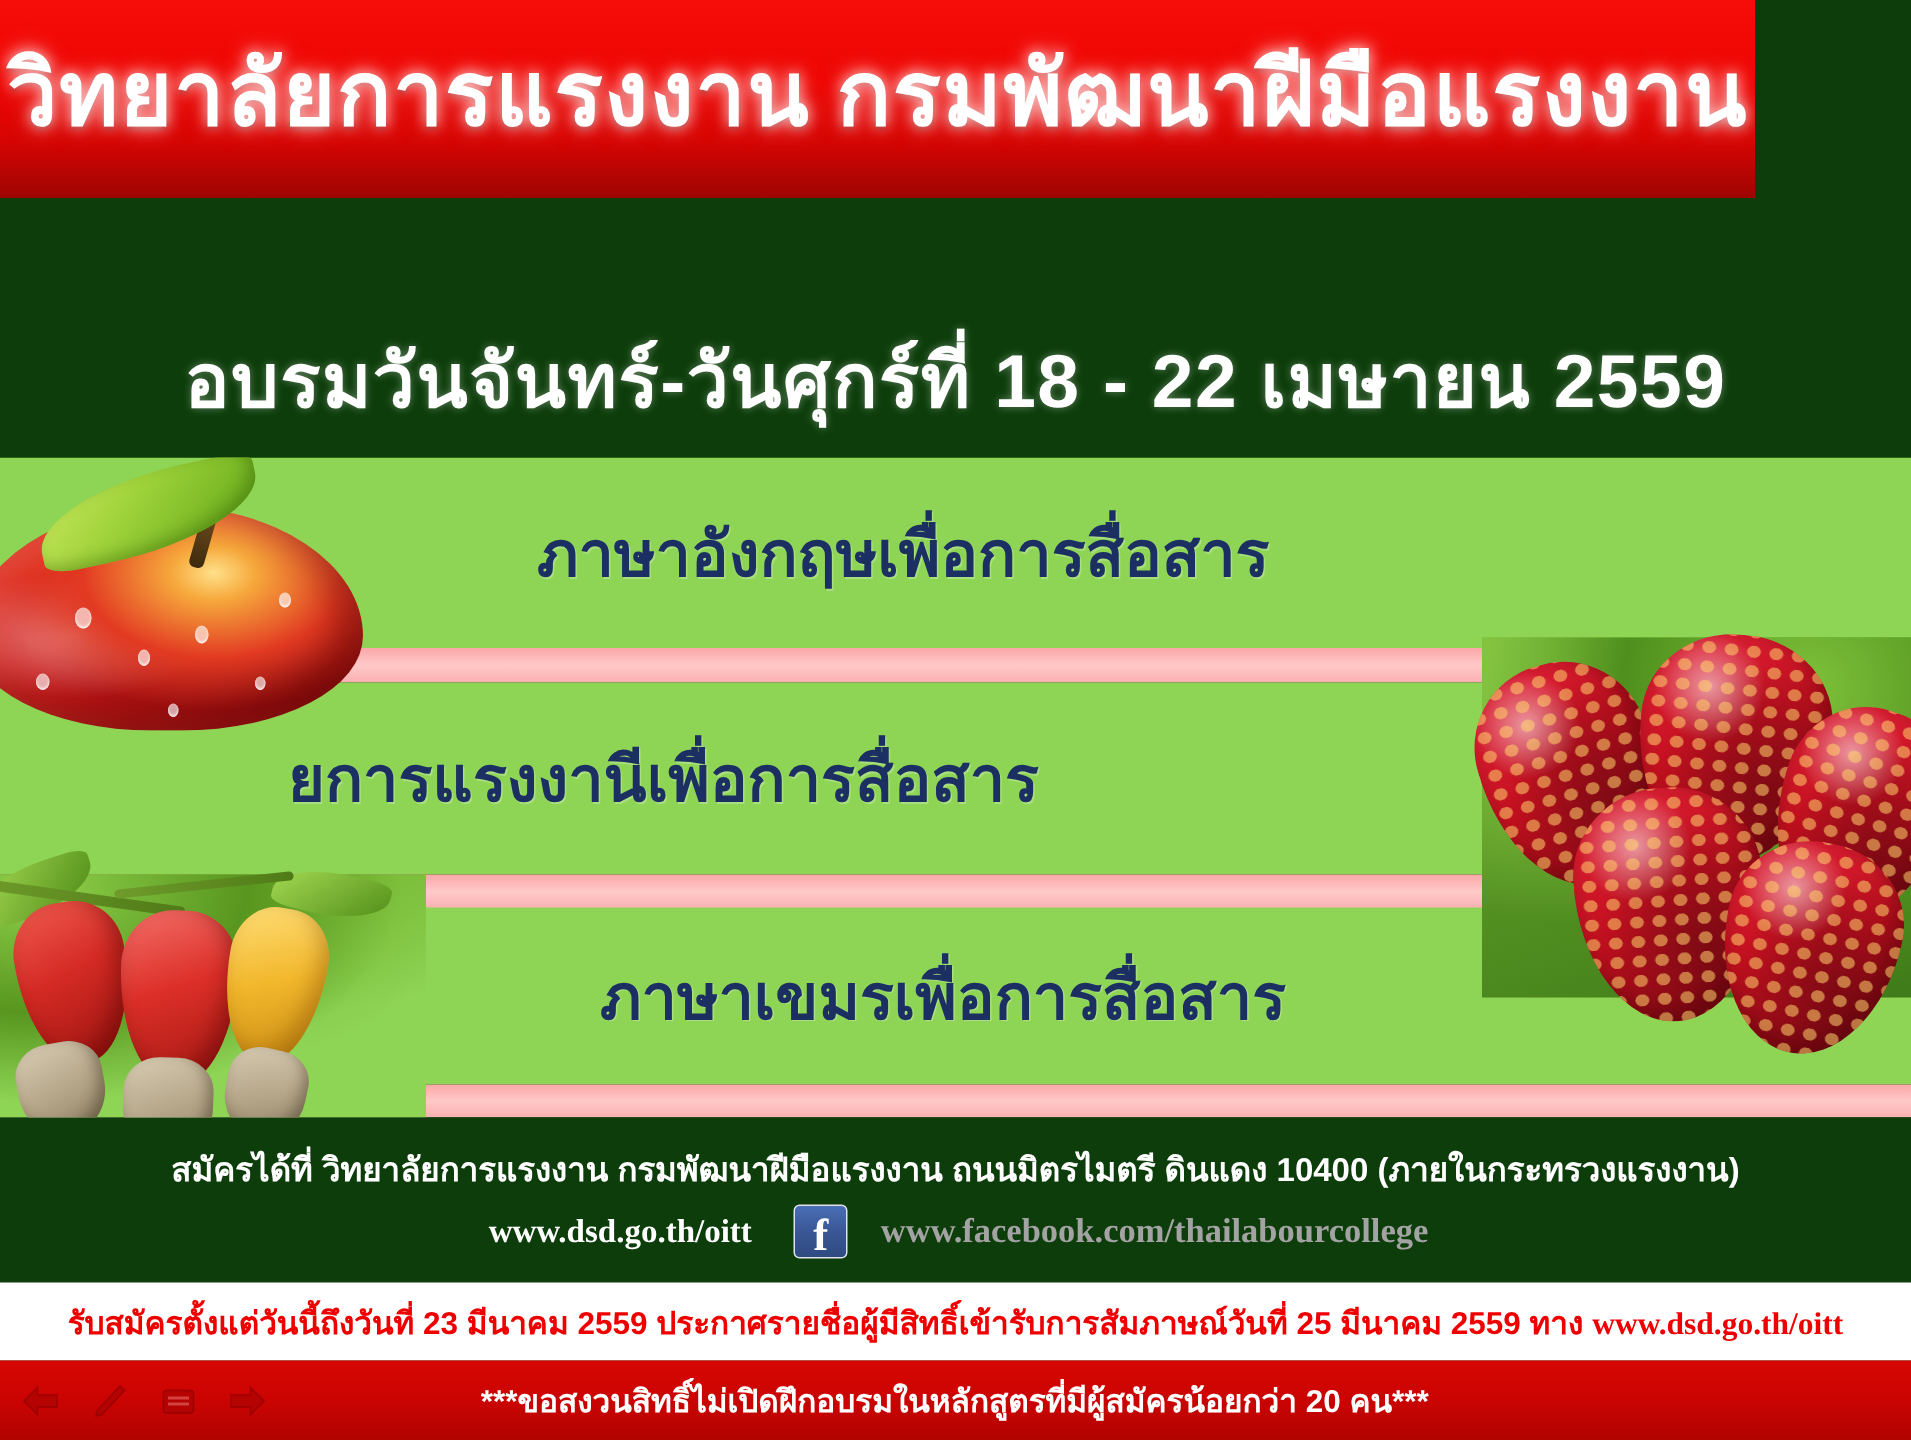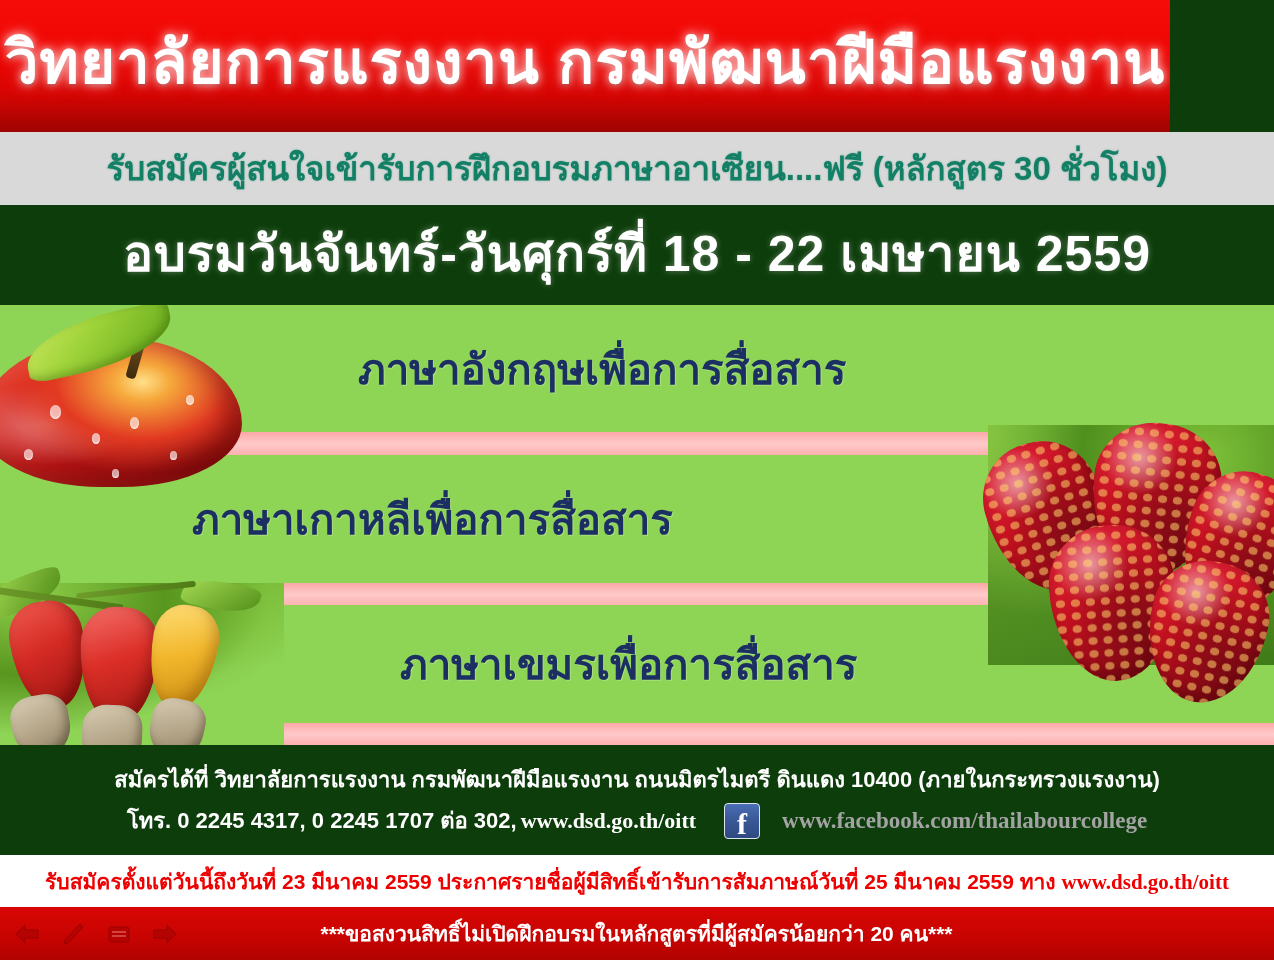--- a/index.html
+++ b/index.html
@@ -249,37 +249,34 @@
 </style>
 </head>
 <body>
 
 <div class="poster">
 
   <div class="header">
     <div class="header-title">วิทยาลัยการแรงงาน  กรมพัฒนาฝีมือแรงงาน</div>
   </div>
 
-  <div class="subtitle-bar">
-    <div class="subtitle-text">รับสมัครผู้สนใจเข้ารับการฝึกอบรมภาษาอาเซียน....ฟรี  (หลักสูตร  30  ชั่วโมง)</div>
-  </div>
 
   <div class="date-bar">
     <div class="date-text">อบรมวันจันทร์-วันศุกร์ที่  18  -  22  เมษายน  2559</div>
   </div>
 
   <div class="stripes">
 
     <div class="band b1">
       <div class="course-label c1">ภาษาอังกฤษเพื่อการสื่อสาร</div>
     </div>
     <div class="pink p1"></div>
 
     <div class="band b2">
-      <div class="course-label c2">ภาษาเกาหลีเพื่อการสื่อสาร</div>
+      <div class="course-label c2">ยการแรงงานีเพื่อการสื่อสาร</div>
     </div>
     <div class="pink p2"></div>
 
     <div class="band b3">
       <div class="course-label c3">ภาษาเขมรเพื่อการสื่อสาร</div>
     </div>
     <div class="pink p3"></div>
 
     <div class="fruit apple-wrap">
       <div class="apple-body"></div>
@@ -325,21 +322,20 @@
       <div class="cnut cn1"></div>
       <div class="cnut cn2"></div>
       <div class="cnut cn3"></div>
     </div>
 
   </div>
 
   <div class="contact">
     <div class="contact-line1">สมัครได้ที่ วิทยาลัยการแรงงาน กรมพัฒนาฝีมือแรงงาน ถนนมิตรไมตรี ดินแดง 10400 (ภายในกระทรวงแรงงาน)</div>
     <div class="contact-line2">
-      <span class="phone">โทร. 0 2245 4317, 0 2245 1707 ต่อ 302,</span>
       <span class="website">www.dsd.go.th/oitt</span>
       <span class="fb-icon">
           <span>f</span>
         </span>
       <span class="fb-url">www.facebook.com/thailabourcollege</span>
     </div>
   </div>
 
   <div class="deadline">
     <div class="deadline-text"><span>รับสมัครตั้งแต่วันนี้ถึงวันที่  23  มีนาคม  2559 ประกาศรายชื่อผู้มีสิทธิ์เข้ารับการสัมภาษณ์วันที่  25  มีนาคม  2559 ทาง </span><span class="url">www.dsd.go.th/oitt</span></div>

